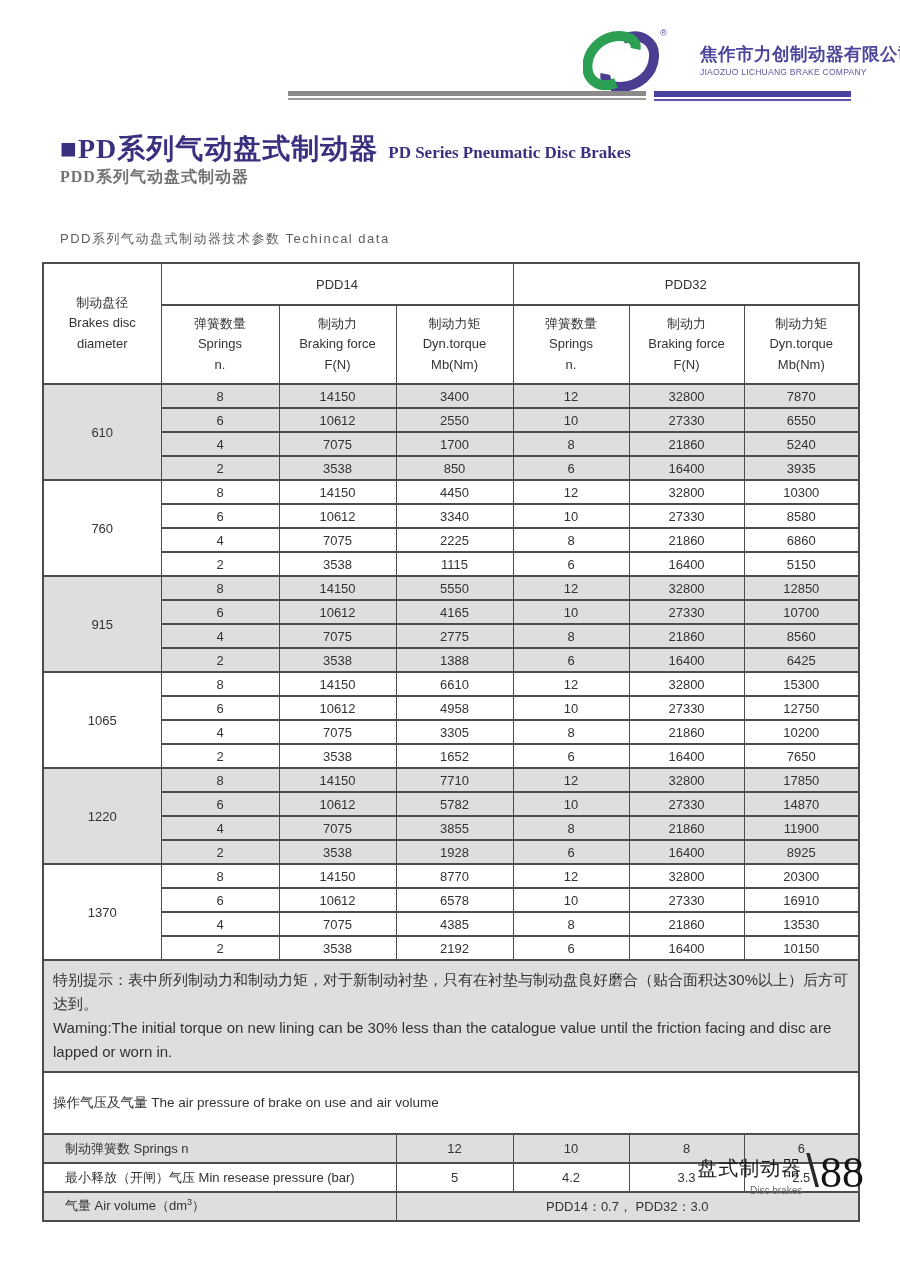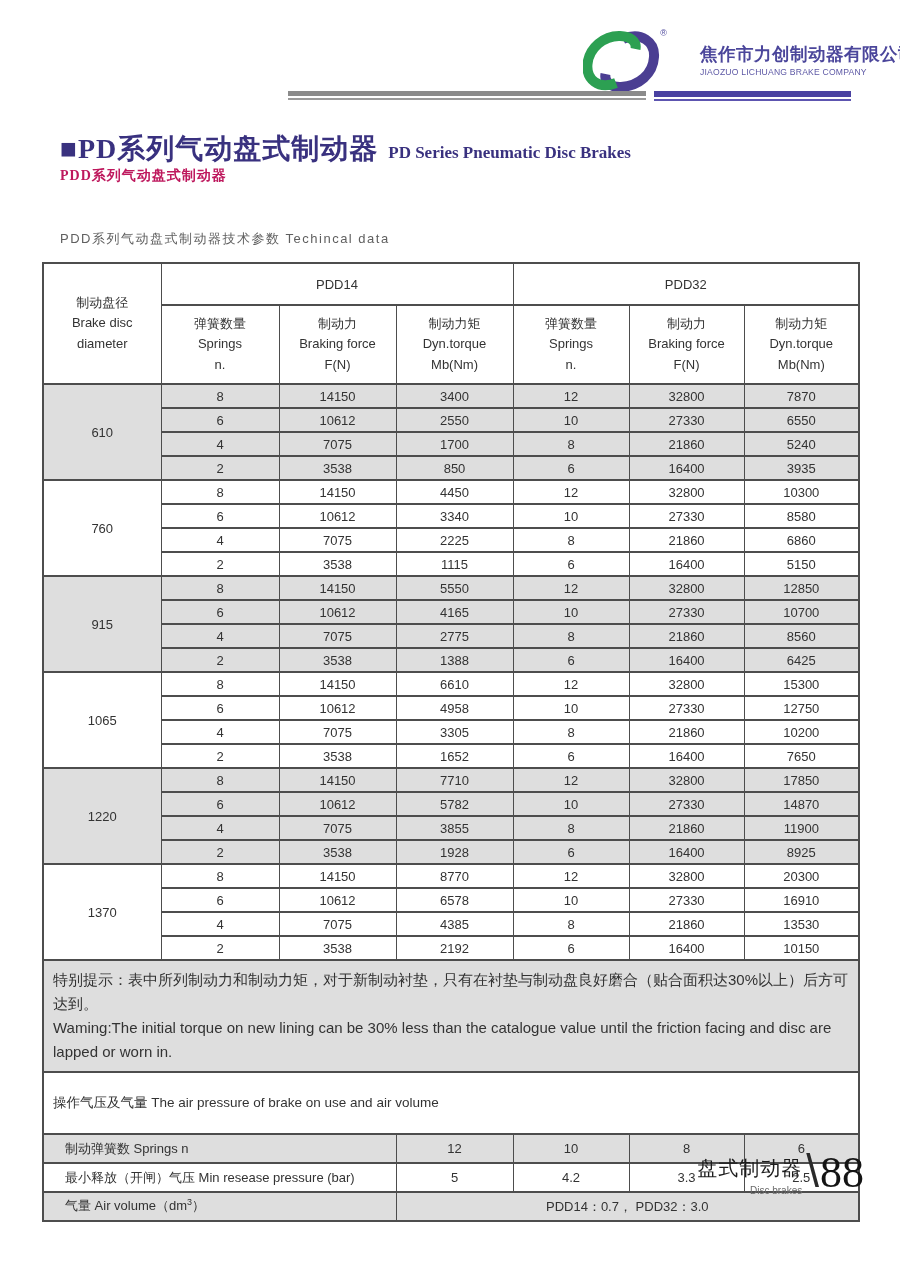--- a/index.html
+++ b/index.html
@@ -25,21 +25,21 @@
   .bar-thin-gray    { height:2px; background:#9a9a9a; margin-top:2px; }
   .bar-thick-purple { height:6px; background:#4a41a1; }
   .bar-thin-purple  { height:2px; background:#5d55b0; margin-top:2px; }
 
   
   .series-title { position:absolute; left:60px; top:130px; font-family:"Liberation Serif", serif;
                   color:#39317f; white-space:nowrap; }
   .series-title .cn { font-size:28px; font-weight:bold; letter-spacing:1px; }
   .series-title .en { font-size:17px; font-weight:bold; margin-left:6px; }
   .subseries-title { position:absolute; left:60px; top:167px; font-family:"Liberation Serif", serif;
-                     font-size:14px; font-weight:bold; color:#be185d; letter-spacing:1px; }
+                     font-size:16px; font-weight:bold; color:#737373; letter-spacing:1px; }
   .table-caption { position:absolute; left:60px; top:230px; font-size:13px; color:#5f5f5f;
                    letter-spacing:1.5px; }
 
   
   .tech-table {
     position:absolute; left:42px; top:262px; width:816px;
     border-collapse:collapse; table-layout:fixed;
     font-size:13px; color:#333; text-align:center;
     border:2px solid #4d4d4d;
   }
@@ -107,21 +107,21 @@
       <col style="width:117px">
       <col style="width:117px">
     <col style="width:116px">
       <col style="width:115px">
       <col style="width:115px">
   </colgroup>
   <tbody>
     <tr class="head-model">
       <td rowspan="2" class="diam-head">
         <div>制动盘径</div>
-        <div>Brake disc</div>
+        <div>Brakes disc</div>
         <div>diameter</div>
       </td>
       <td colspan="3">PDD14</td>
       <td colspan="3">PDD32</td>
     </tr>
     <tr class="head-sub">
       <td>
         <div>弹簧数量</div>
           <div>Springs</div>
           <div>n.</div>

